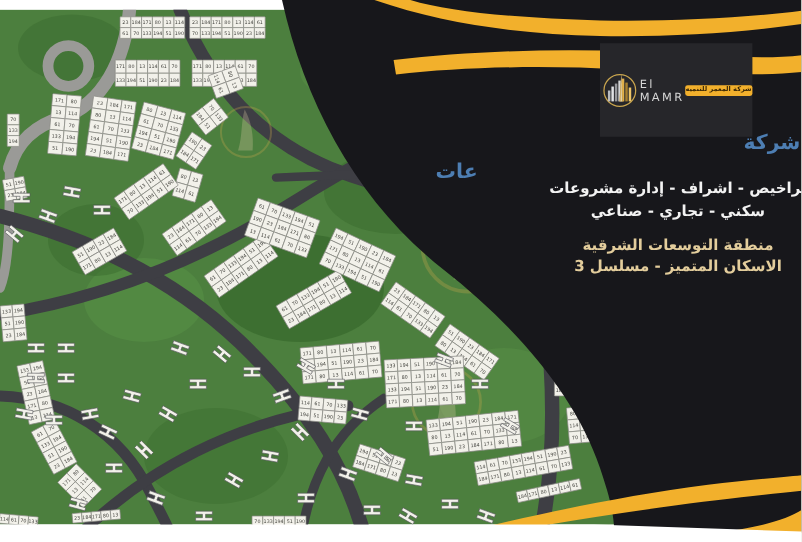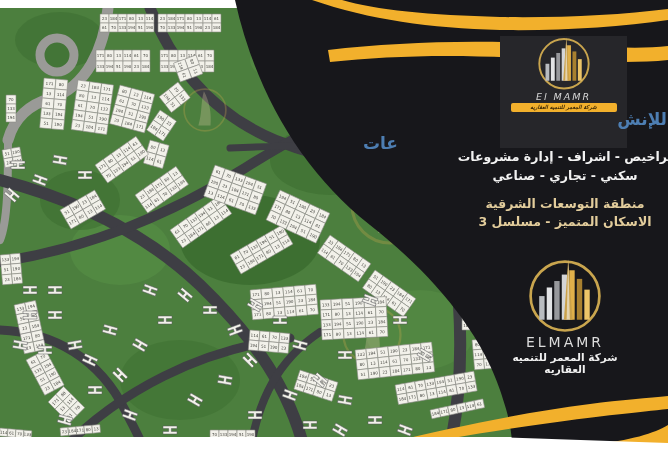--- a/index.html
+++ b/index.html
@@ -1,21 +1,21 @@
 <!DOCTYPE html>
 <html style="--gold: #f2b02c; --blue: #4d7eb3; --pale: #e3cd9c; --boxbg: #26262a;"><head>
 <meta charset="utf-8">
 <style>
   html,body{margin:0;padding:0;background:#fff;font-family:"DejaVu Sans",sans-serif;}
   .stage{position:relative;width:668px;height:452px;overflow:hidden;background:#fff;}
   .abs{position:absolute;}
   svg{display:block;}
   .panel-art{left:0;top:0;pointer-events:none;}
-  .logo-box{left:500px;top:36px;width:127px;height:112px;background:var(--boxbg);
-    display:flex;flex-direction:column;align-items:center;justify-content:flex-start;font-style:italic;}
+  .logo-box{left:500px;top:36px;width:127px;height:78px;background:var(--boxbg);
+    display:flex;align-items:center;justify-content:flex-start;}
   .logo-box .en{font-size:9.5px;letter-spacing:2px;color:#d6d6d6;margin-top:1px;}
   .ribbon{margin-top:1px;width:106px;height:9px;background:var(--gold);border-radius:2px;
     font-size:5.5px;font-weight:bold;color:#3a2705;text-align:center;line-height:9px;overflow:hidden;}
   .blue-frag{font-size:17px;font-weight:bold;color:var(--blue);direction:rtl;white-space:nowrap;}
   .svc{left:440px;top:147px;width:250px;text-align:center;color:#f2f2f2;
     font-size:12.5px;font-weight:bold;direction:rtl;line-height:19px;}
   .loc{left:440px;top:195px;width:250px;text-align:center;color:var(--pale);
     font-size:12.5px;font-weight:bold;direction:rtl;line-height:18px;}
   .bottom-logo{left:495px;top:257px;width:140px;text-align:center;}
   .bottom-logo .en{font-size:14px;letter-spacing:3px;color:#dcdcdc;margin-top:1px;}
@@ -947,34 +947,27 @@
   </svg>
 
   <div class="abs logo-box">
     <svg width="62" height="54" viewBox="0 0 80 70">
       <use href="#brandmark"></use>
     </svg>
     <div class="en">El MAMR</div>
     <div class="ribbon">شركة المعمر للتنميه العقاريه</div>
   </div>
 
-  <div class="abs blue-frag" style="left:627px;top:109px;width:40px;">للإنش</div>
+  <div class="abs blue-frag" style="left:627px;top:109px;width:40px;">شركة</div>
   <div class="abs blue-frag" style="left:346px;top:111px;width:52px;margin-top:22px;">عات</div>
 
   <div class="abs svc">
     <div>تراخيص - اشراف - إدارة مشروعات</div>
     <div>سكني - تجاري - صناعي</div>
   </div>
 
   <div class="abs loc">
     <div>منطقة التوسعات الشرقية</div>
     <div>الاسكان المتميز - مسلسل 3</div>
   </div>
 
-  <div class="abs bottom-logo">
-    <svg width="86" height="76" viewBox="0 0 80 70" style="margin:0 auto">
-      <use href="#brandmark"></use>
-    </svg>
-    <div class="en">ELMAMR</div>
-    <div class="ar">شركة المعمر للتنميه العقاريه</div>
-  </div>
 
 </div>
 
 </body></html>

